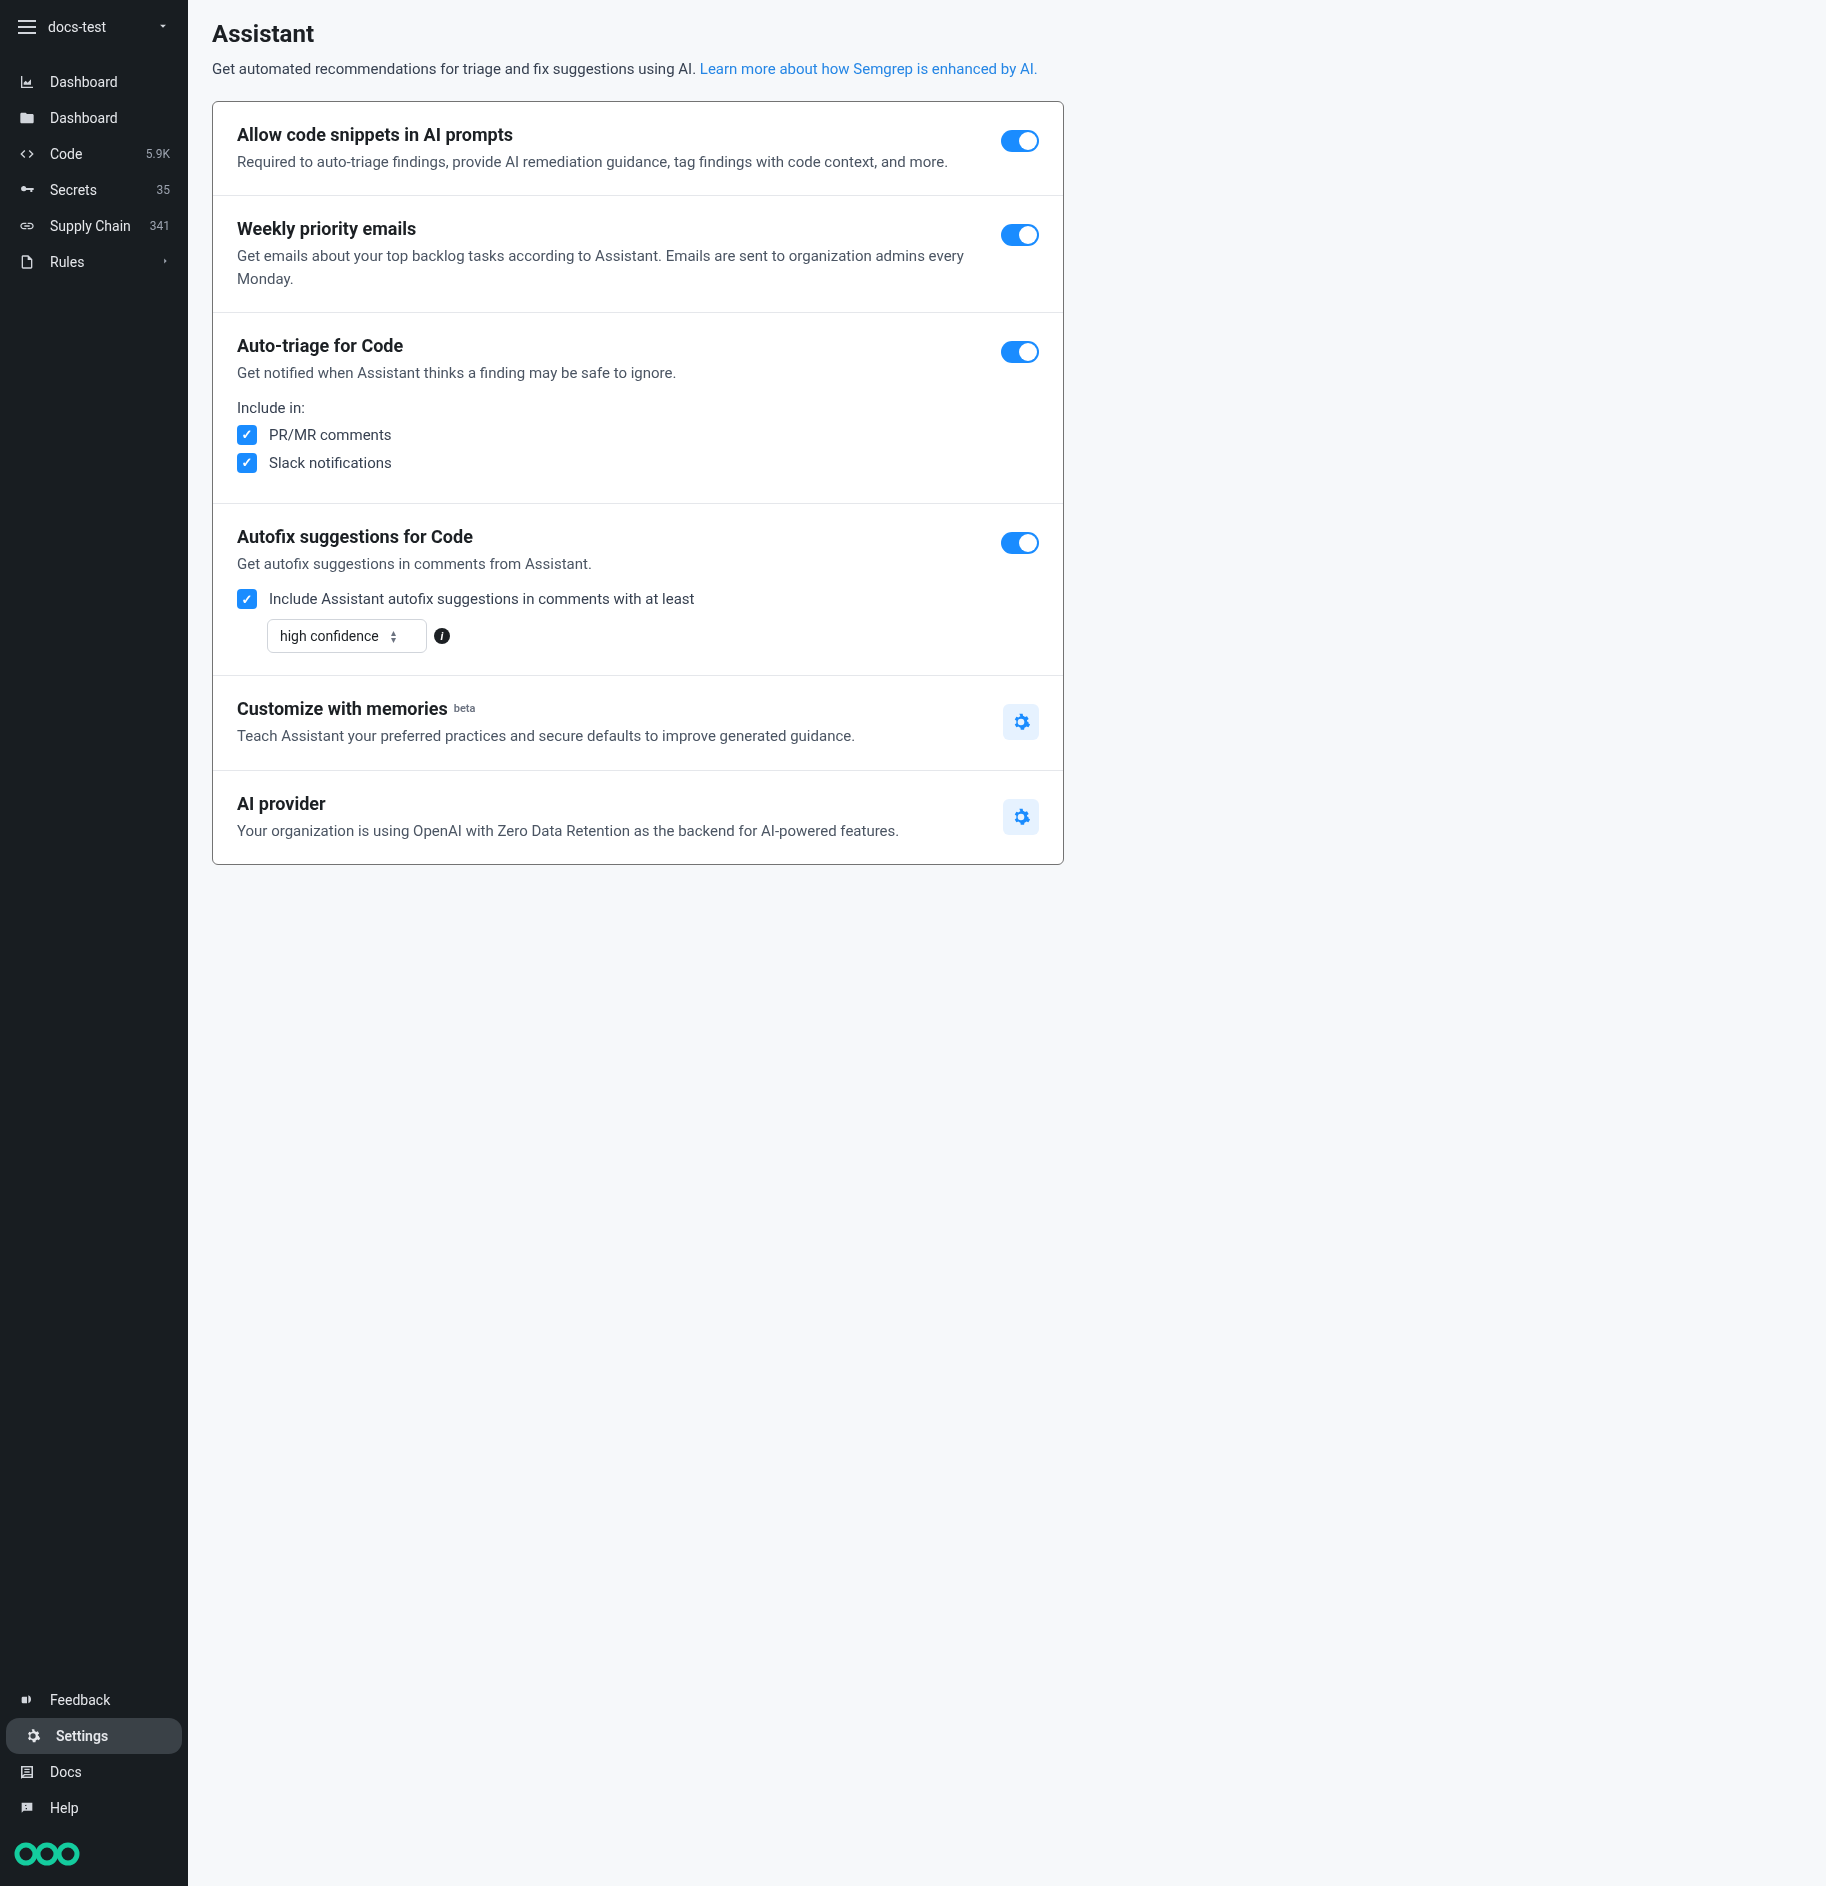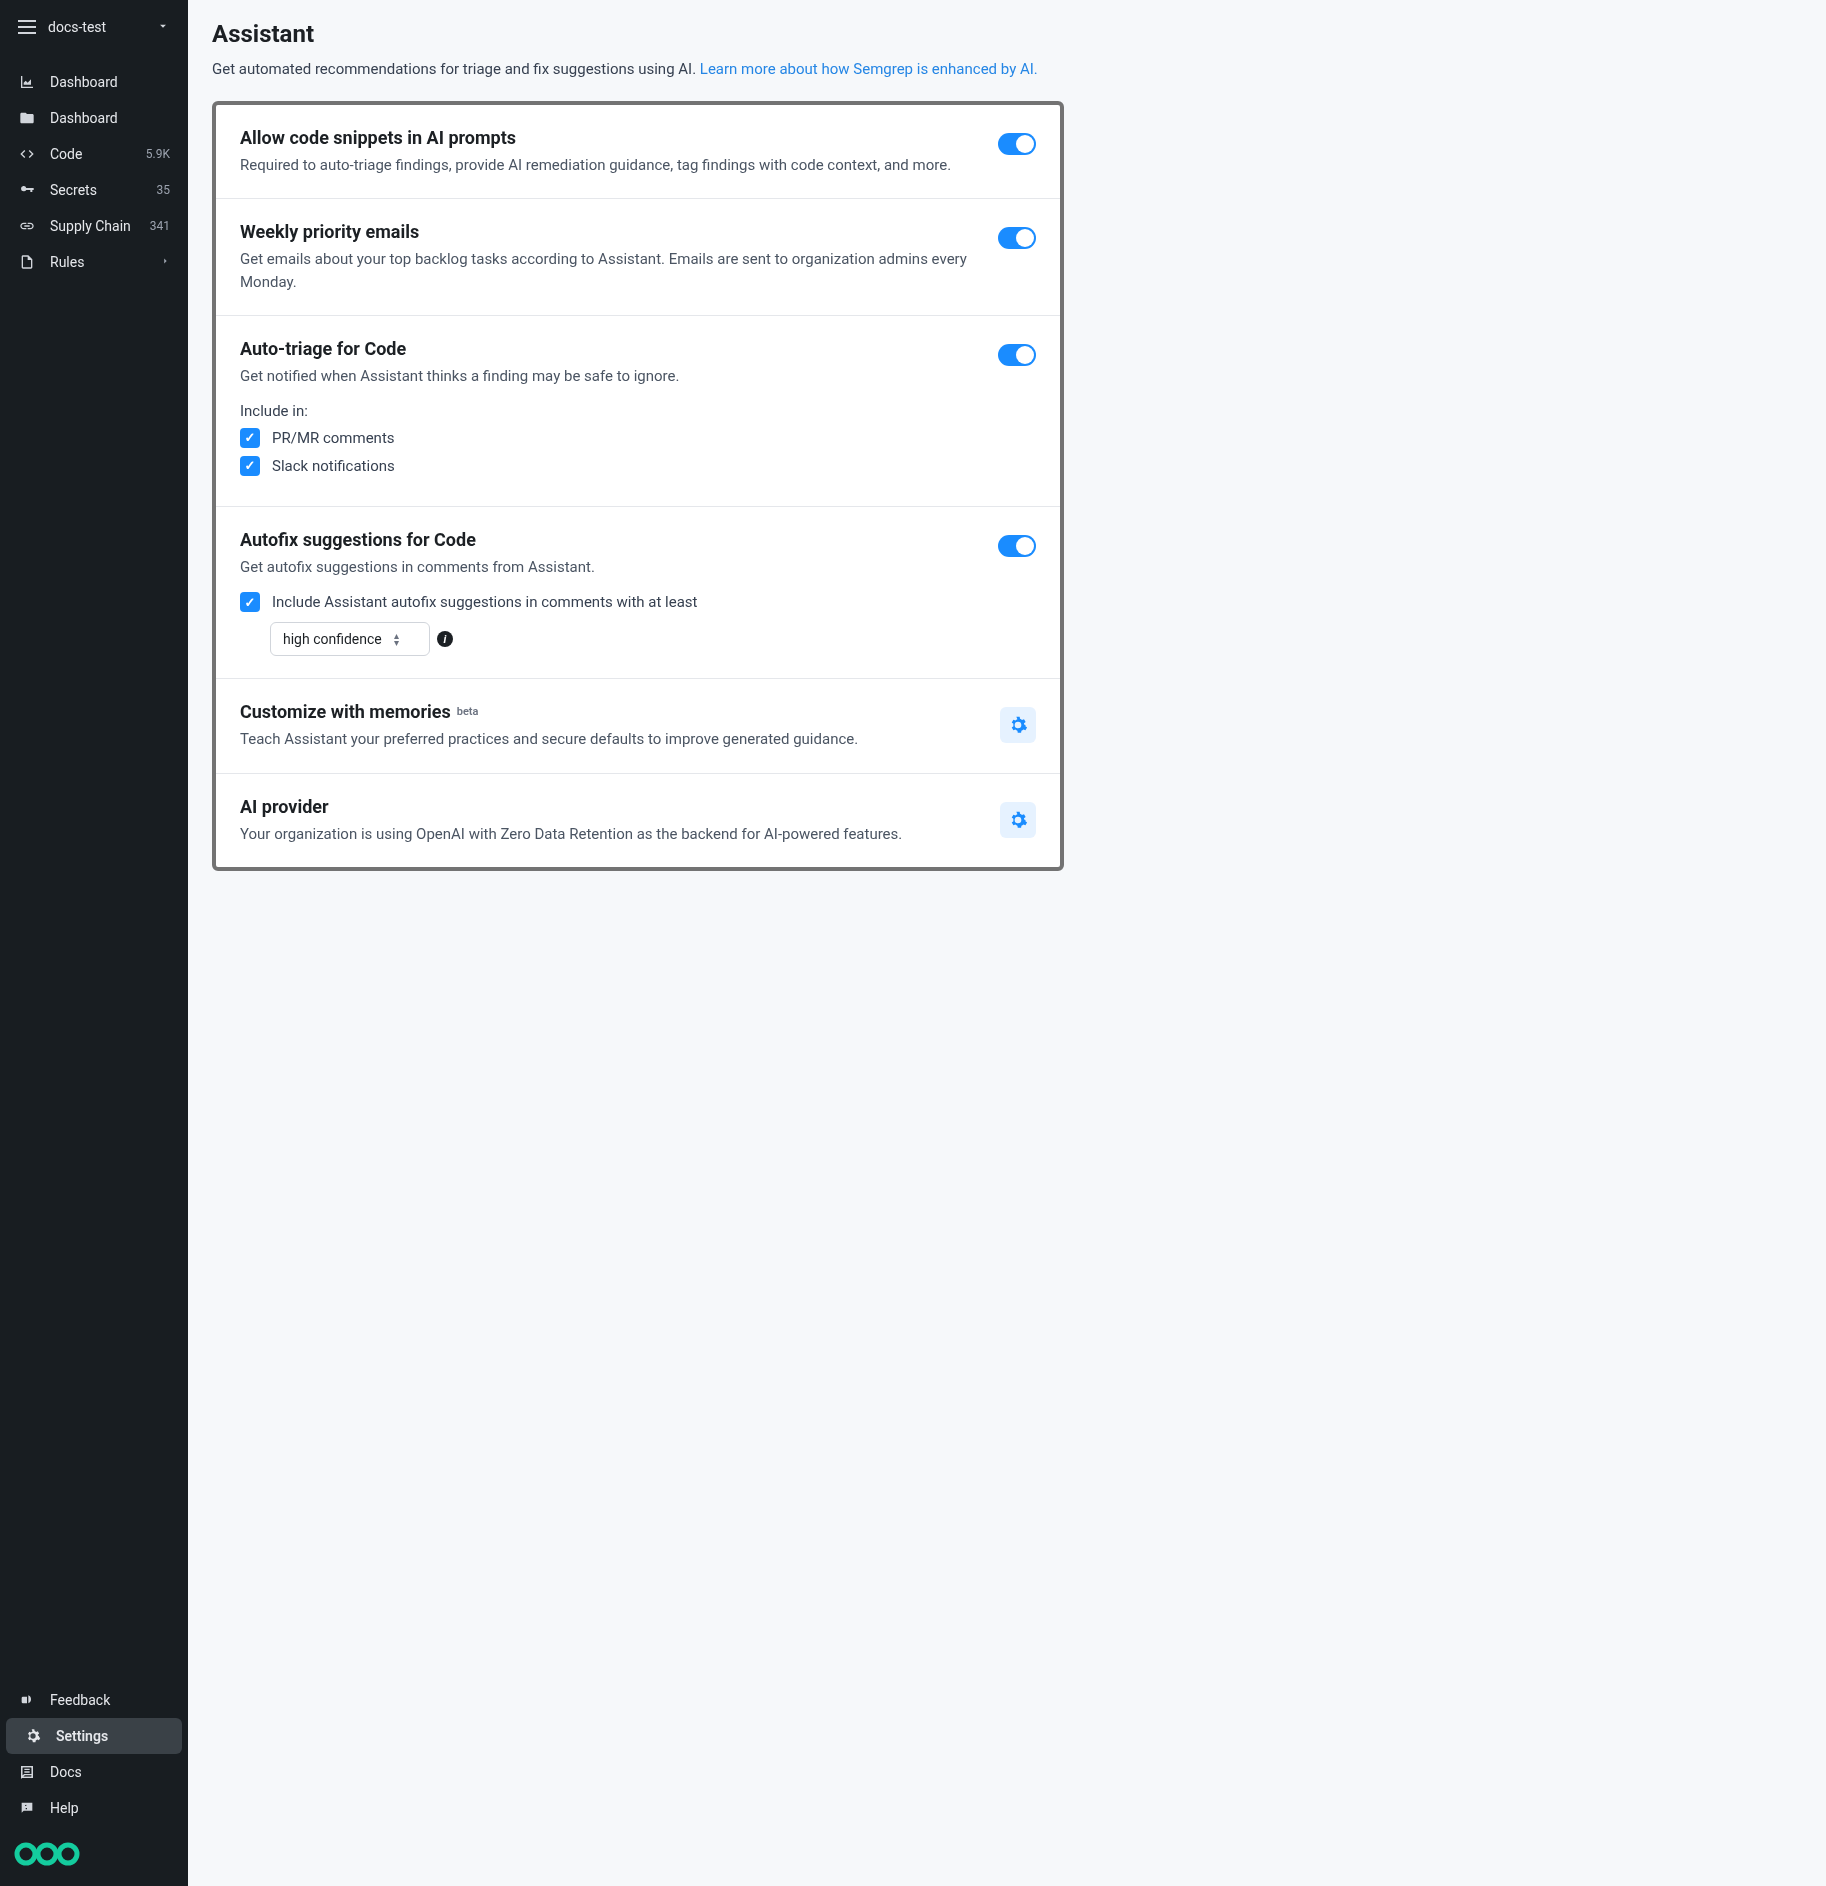--- a/index.html
+++ b/index.html
@@ -42,40 +42,40 @@
       color: #e5e7eb;
       cursor: pointer;
     }
     .nav-item .icon { width: 18px; display: flex; justify-content: center; align-items: center; }
     .nav-item .label { flex: 1; }
     .nav-item .badge { font-size: 12px; color: #9ca3af; }
 
     .sidebar-bottom { margin-top: auto; padding-bottom: 16px; }
     .nav-item.active {
       background: #3a4147;
-      border-radius: 6px;
+      border-radius: 13px;
       margin: 0 6px;
       font-weight: 600;
     }
     .logo-row { padding: 16px 14px 0; }
 
     
     .main {
       flex: 1;
       padding: 20px 24px;
       overflow-y: auto;
       max-width: 900px;
     }
     .page-title { font-size: 24px; font-weight: 700; margin-bottom: 10px; }
     .page-subtitle { font-size: 15px; color: #374151; line-height: 1.5; margin-bottom: 20px; }
     .page-subtitle a { color: #2586e5; text-decoration: none; }
 
     .card {
       background: #fff;
-      border: 4px solid #737373;
+      border: 1px solid #737373;
       border-radius: 6px;
     }
     .section {
       padding: 22px 24px;
       border-bottom: 1px solid #e5e7eb;
       display: flex;
       gap: 24px;
     }
     .section:last-child { border-bottom: none; }
     .section-body { flex: 1; }

